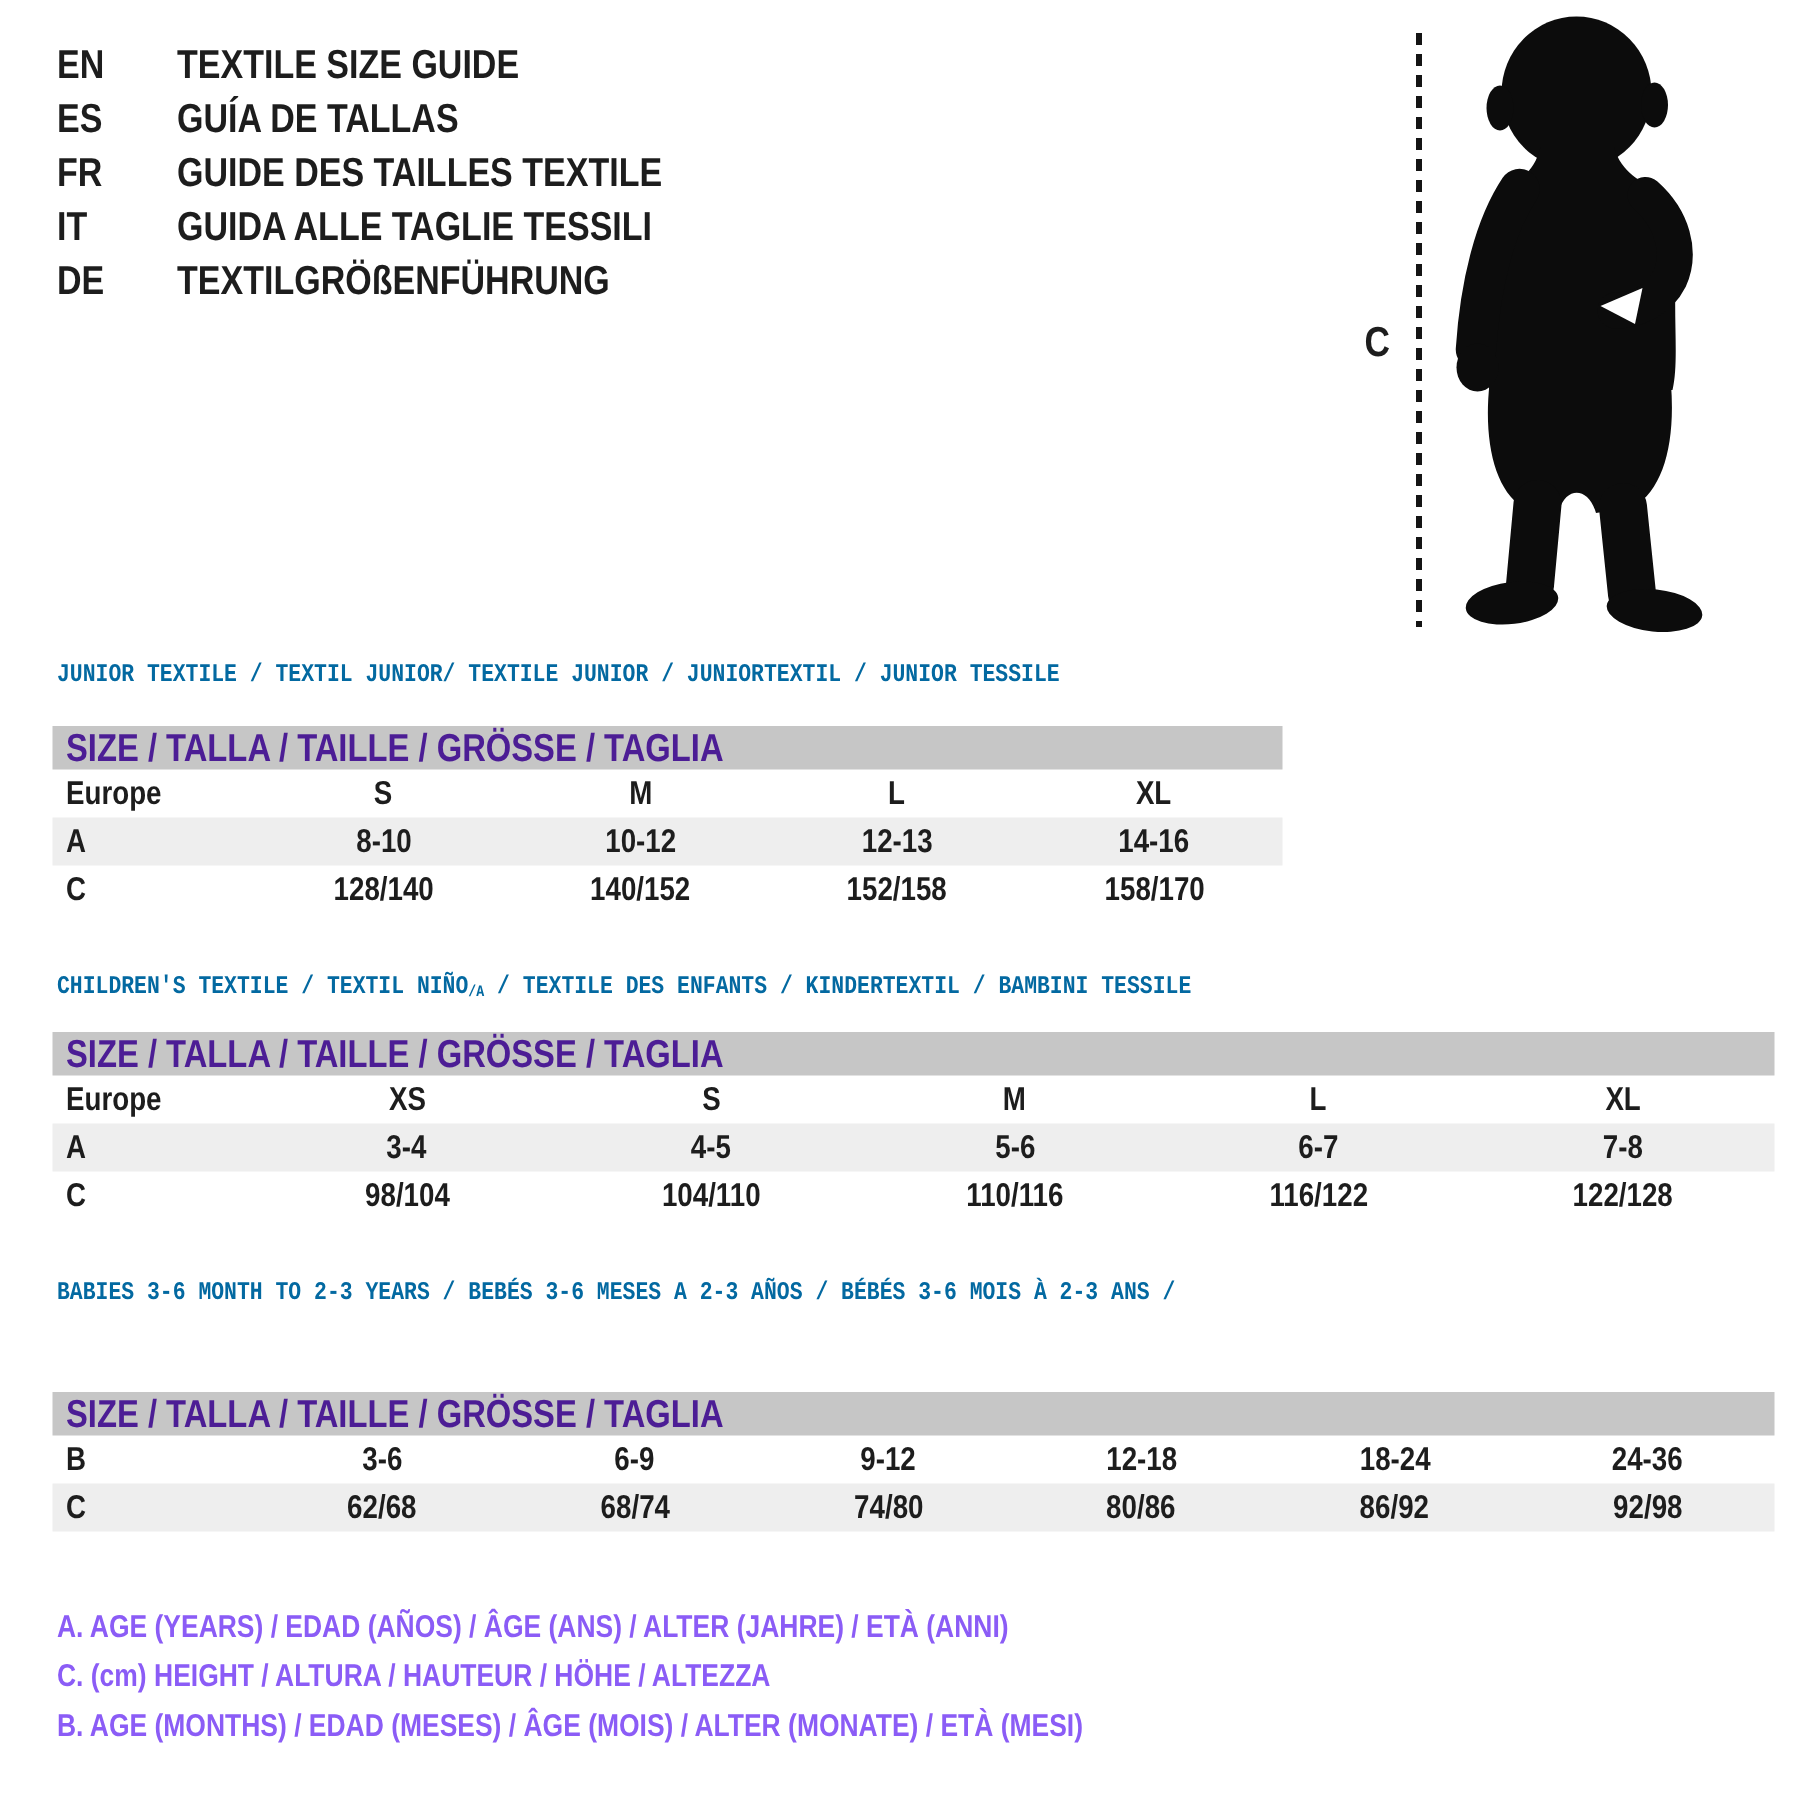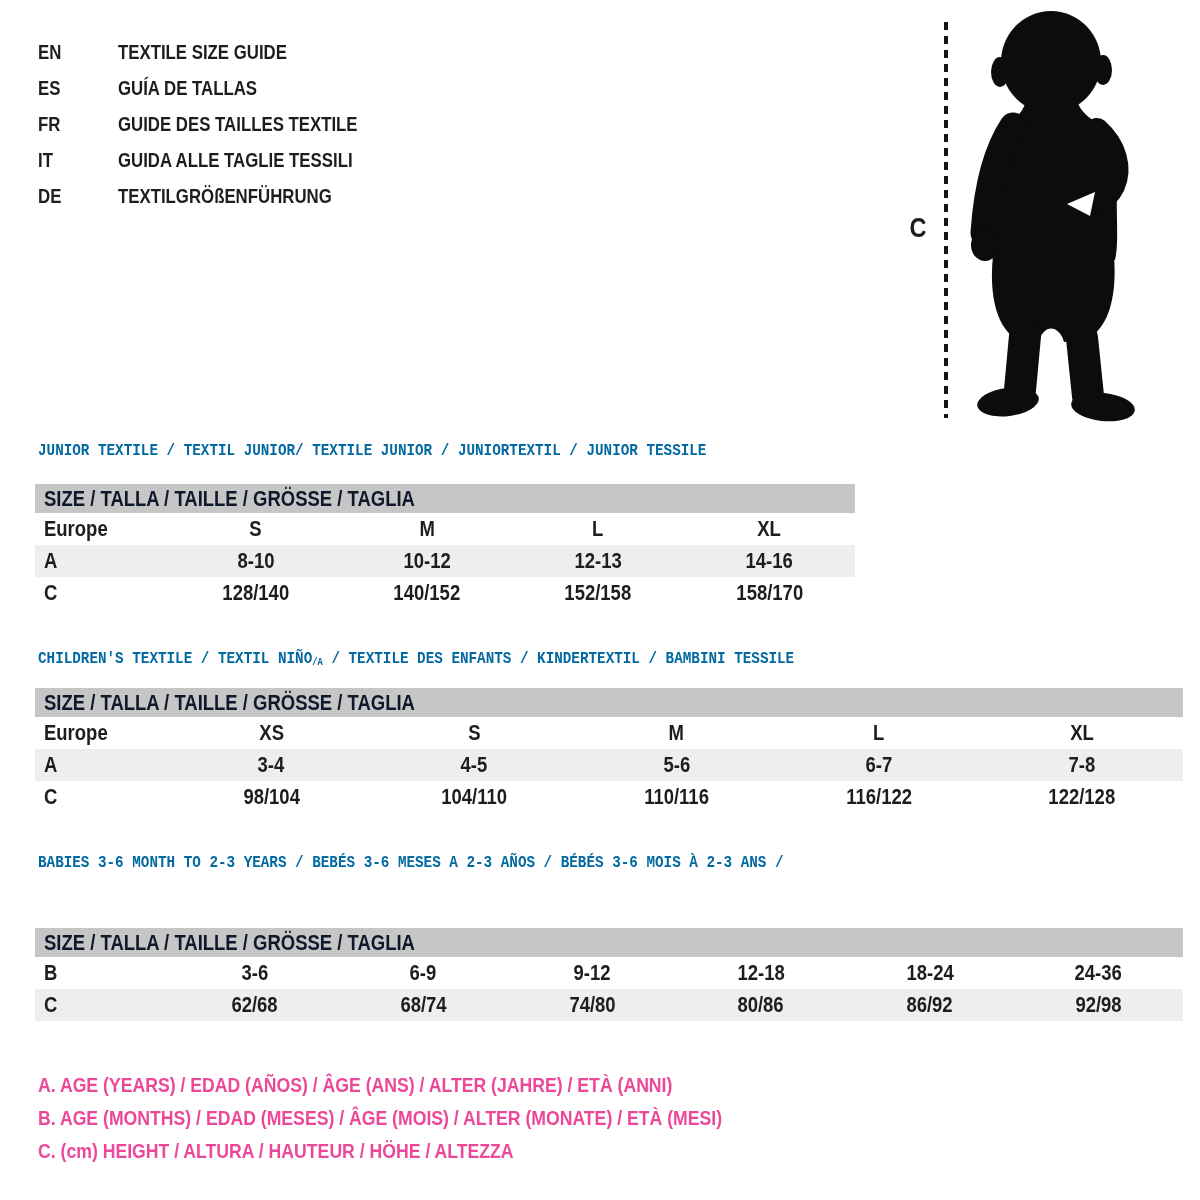--- a/index.html
+++ b/index.html
@@ -6,45 +6,45 @@
   body{
     width:1200px;height:1200px;position:relative;background:#ffffff;
     font-family:"Liberation Sans",sans-serif;font-weight:700;color:#1d1d1d;
     overflow:hidden;
   }
   .cnd{display:inline-block;transform:scaleX(0.84);transform-origin:center center;white-space:nowrap;}
   .cndL{transform-origin:left center;}
 
   
   .lang-block{position:absolute;left:38px;top:28px;}
-  .lang-row{display:flex;height:36px;align-items:flex-end;font-size:20px;letter-spacing:0px;}
+  .lang-row{display:flex;height:36px;align-items:flex-start;font-size:27px;letter-spacing:0px;}
   .lang-code{width:80px;flex:0 0 80px;}
 
   
   .dash-line{position:absolute;left:944px;top:22px;width:4px;height:396px;
     background:repeating-linear-gradient(to bottom,#141414 0 8px,transparent 8px 14px);}
   .c-label{position:absolute;left:908px;top:212px;font-size:28px;}
   .figure{position:absolute;left:962px;top:8px;width:182px;height:415px;}
 
   
   .sec-heading{position:absolute;font-size:17px;line-height:33px;color:#0369a1;font-family:Liberation Mono, monospace;}
   .sub{font-size:0.62em;vertical-align:-0.18em;}
 
   .sizetable{position:absolute;}
   .size-bar{height:29px;background:#c6c6c6;display:flex;align-items:center;
-    padding-left:9px;font-size:22px;color:#0f172a;}
+    padding-left:9px;font-size:26px;color:#4c1d95;}
   .t-row{display:grid;height:32px;align-items:center;font-size:22px;text-align:center;}
   .t-row.shaded{background:#eeeeee;}
   .cols-4{grid-template-columns:135px repeat(4,1fr);}
   .cols-5{grid-template-columns:135px repeat(5,1fr);}
   .cols-6{grid-template-columns:135px repeat(6,1fr);}
   .cell-label{text-align:left;padding-left:9px;}
 
   
-  .footnotes{position:absolute;left:38px;top:1068px;font-size:21px;line-height:33px;color:#ec4899;}
+  .footnotes{position:absolute;left:38px;top:1068px;font-size:21px;line-height:33px;color:#8b5cf6;}
 </style>
 </head>
 <body>
 
 <div class="lang-block">
   <div class="lang-row">
     <span class="lang-code"><span class="cnd cndL">EN</span></span>
     <span class="cnd cndL">TEXTILE SIZE GUIDE</span>
   </div>
   <div class="lang-row">
@@ -170,15 +170,15 @@
     <div><span class="cnd">68/74</span></div>
     <div><span class="cnd">74/80</span></div>
     <div><span class="cnd">80/86</span></div>
     <div><span class="cnd">86/92</span></div>
     <div><span class="cnd">92/98</span></div>
   </div>
 </div>
 
 <div class="footnotes">
   <div><span class="cnd cndL">A. AGE (YEARS) / EDAD (AÑOS) / ÂGE (ANS) / ALTER (JAHRE) / ETÀ (ANNI)</span></div>
+  <div><span class="cnd cndL">C. (cm) HEIGHT / ALTURA / HAUTEUR / HÖHE / ALTEZZA</span></div>
   <div><span class="cnd cndL">B. AGE (MONTHS) / EDAD (MESES) / ÂGE (MOIS) / ALTER (MONATE) / ETÀ (MESI)</span></div>
-  <div><span class="cnd cndL">C. (cm) HEIGHT / ALTURA / HAUTEUR / HÖHE / ALTEZZA</span></div>
 </div>
 
 </body></html>

